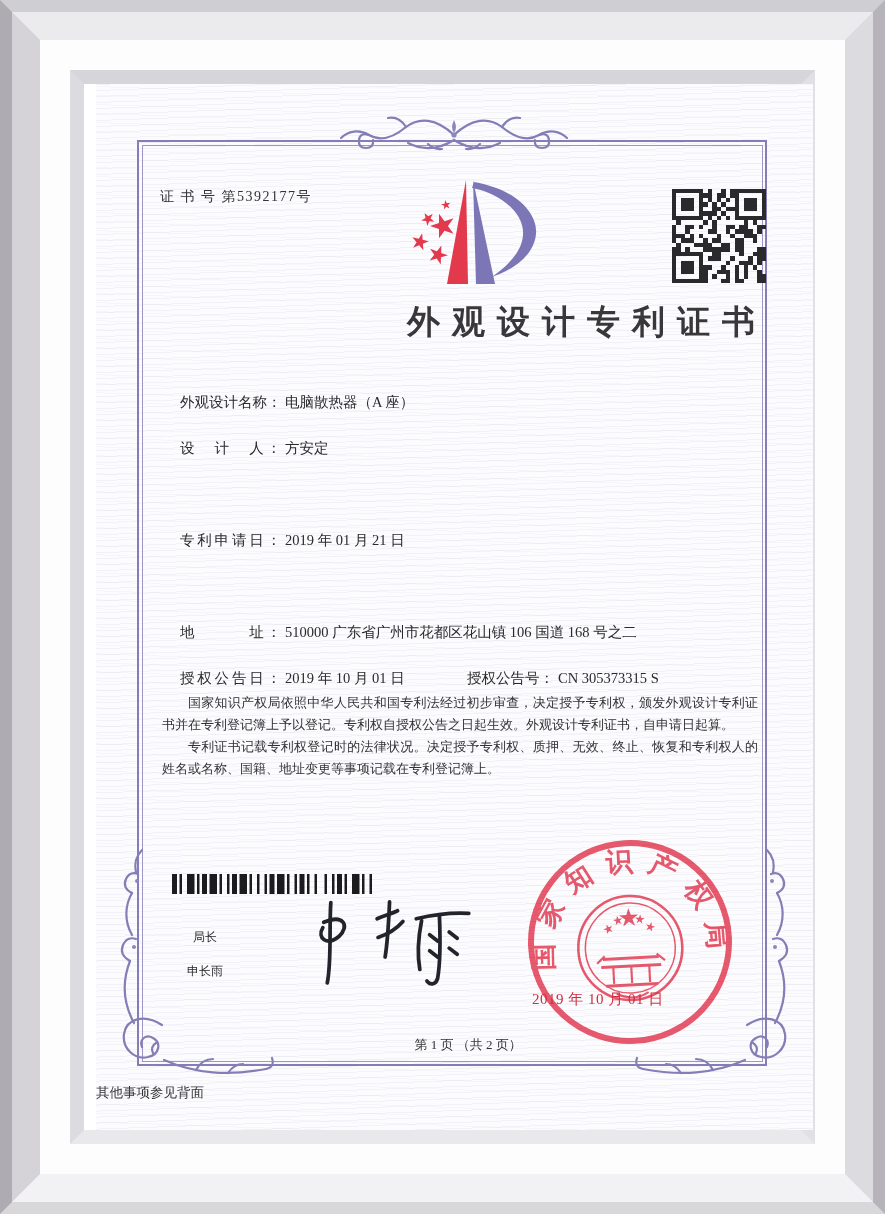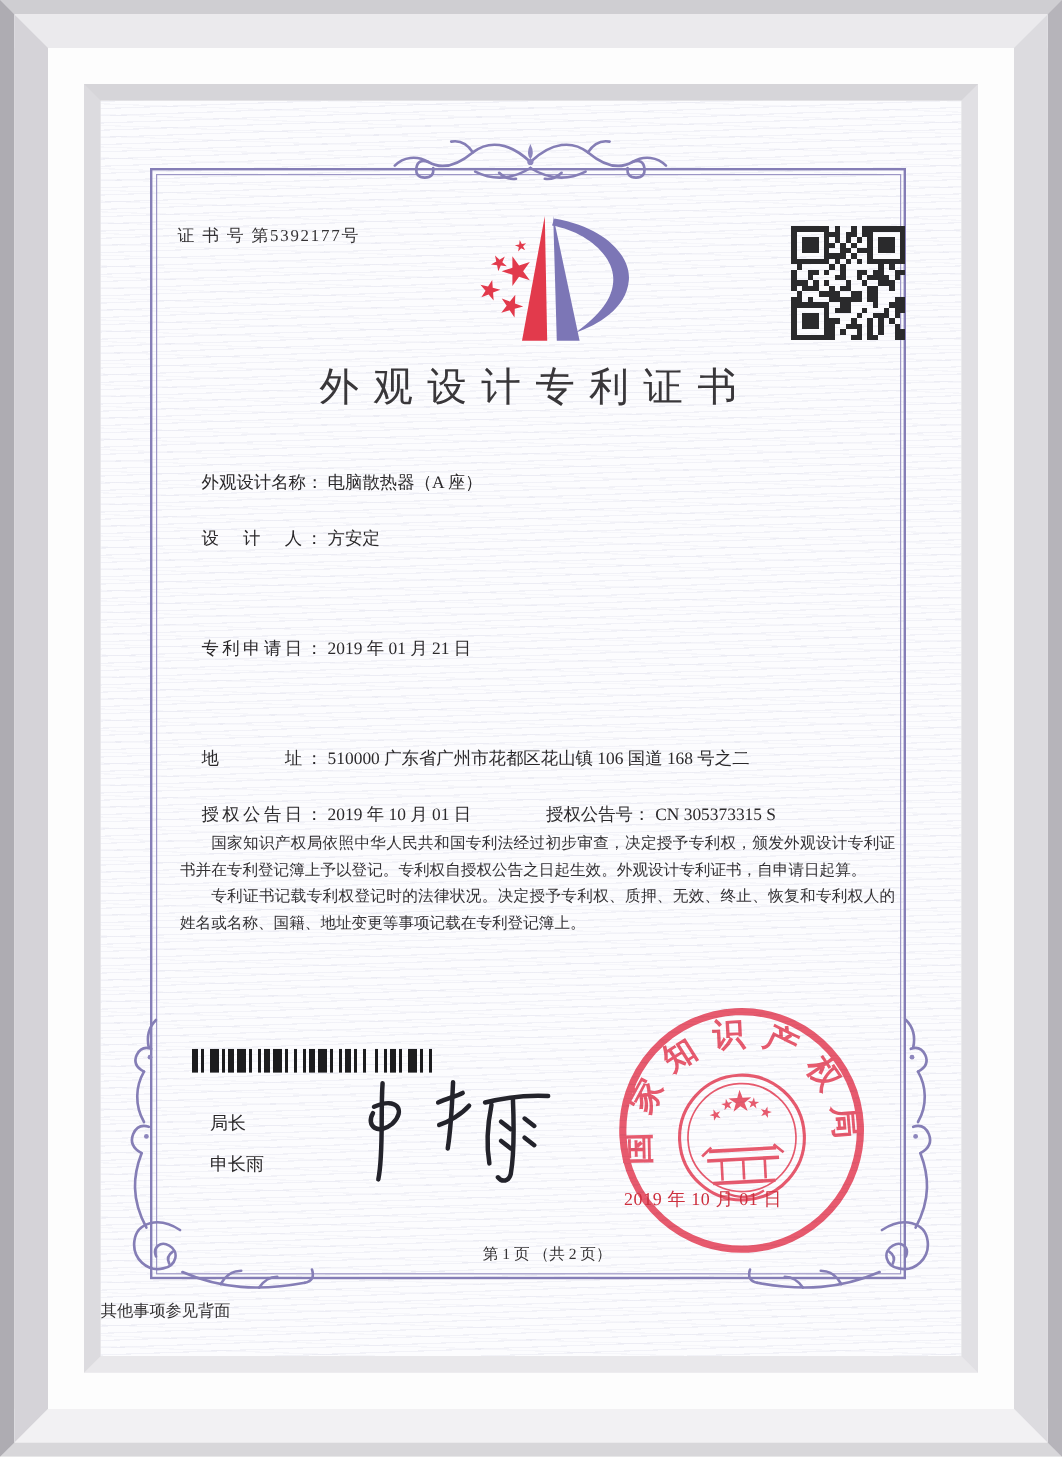--- a/index.html
+++ b/index.html
@@ -8,45 +8,45 @@
   
   .f1{width:885px;height:1214px;border:12px solid;border-color:#cfced2 #b6b4ba #d8d7da #aeacb2;}
   .f2{width:100%;height:100%;border:28px solid;border-color:#ebeaed #dcdbdf #f2f1f3 #d5d3d8;}
   .f3{width:100%;height:100%;border:30px solid #fdfdfd;}
   .f4{width:100%;height:100%;border:14px solid;border-color:#d6d5d9 #e1e0e4 #e9e8eb #dcdbdf;}
   
   .paper{position:relative;width:100%;height:100%;background:#fcfcfe;overflow:hidden;
     background-image:
       repeating-linear-gradient(178deg, rgba(150,152,190,.10) 0 1px, rgba(0,0,0,0) 1px 6px),
       repeating-linear-gradient(182deg, rgba(150,152,190,.06) 0 1px, rgba(0,0,0,0) 1px 9px);
-    color:#2f2d2e;}
+    color:#2f2d2e;margin-left:12px;}
   
   .cb-outer{position:absolute;top:56px;left:41px;right:46px;bottom:64px;
     border:2.5px solid var(--border-purple,#7f78b2);}
   .cb-inner{position:absolute;inset:2.5px;border:1.5px solid #9d97c6;}
   
   .cert-no{position:absolute;left:64px;top:104px;font-size:14px;letter-spacing:1.5px;color:#343234;}
   .logo{position:absolute;left:290px;top:88px;width:160px;height:120px;}
   .qr{position:absolute;left:571px;top:100px;width:104px;height:104px;}
-  .title{position:absolute;left:41px;right:46px;top:216px;text-align:center;
-    font-size:33px;font-weight:normal;letter-spacing:12px;text-indent:12px;color:#39373a;}
+  .title{position:absolute;left:41px;right:46px;top:216px;text-align:right;
+    font-size:33px;font-weight:bold;letter-spacing:12px;text-indent:12px;color:#39373a;}
   
   .frow{position:absolute;left:84px;height:20px;font-size:14.5px;white-space:nowrap;color:#2b292b;}
   .flabel{display:inline-block;width:101px;text-align:justify;text-align-last:justify;}
   .fvalue{margin-left:4px;}
   .fgroup2{position:absolute;left:287px;top:0;white-space:nowrap;}
   
   .paras{position:absolute;left:66px;top:608px;width:596px;font-size:13px;line-height:22px;
     text-align:justify;color:#333134;}
   .paras p{margin:0;text-indent:2em;}
   
   .barcode{position:absolute;left:76px;top:790px;width:200px;height:20px;}
   .barcode svg{width:100%;height:100%;fill:#1c1c1e;}
   .signatory{position:absolute;left:91px;top:836px;font-family:"Liberation Sans","DejaVu Sans",sans-serif;
-    font-size:15px;color:#2a282a;line-height:34px;}
+    font-size:12px;color:#2a282a;line-height:34px;text-align:center;}
   .signature{position:absolute;left:201px;top:808px;width:178px;height:98px;}
   .seal{position:absolute;left:428px;top:752px;width:212px;height:212px;transform:rotate(-3deg);
     opacity:.9;mix-blend-mode:multiply;}
   .seal-arc{font-size:27px;letter-spacing:13px;font-weight:bold;fill:var(--seal-red,#e8495e);
     font-family:"Liberation Sans","DejaVu Sans",sans-serif;}
   .seal-date{position:absolute;left:436px;top:906px;font-size:15px;color:#cd2f3e;letter-spacing:.5px;
     white-space:nowrap;}
   .page-info{position:absolute;left:41px;right:46px;top:952px;text-align:center;font-size:13px;color:#343234;padding-left:32px;}
   .back-note{position:absolute;left:0;right:0;top:1000px;font-size:13.5px;color:#343234;}
   

